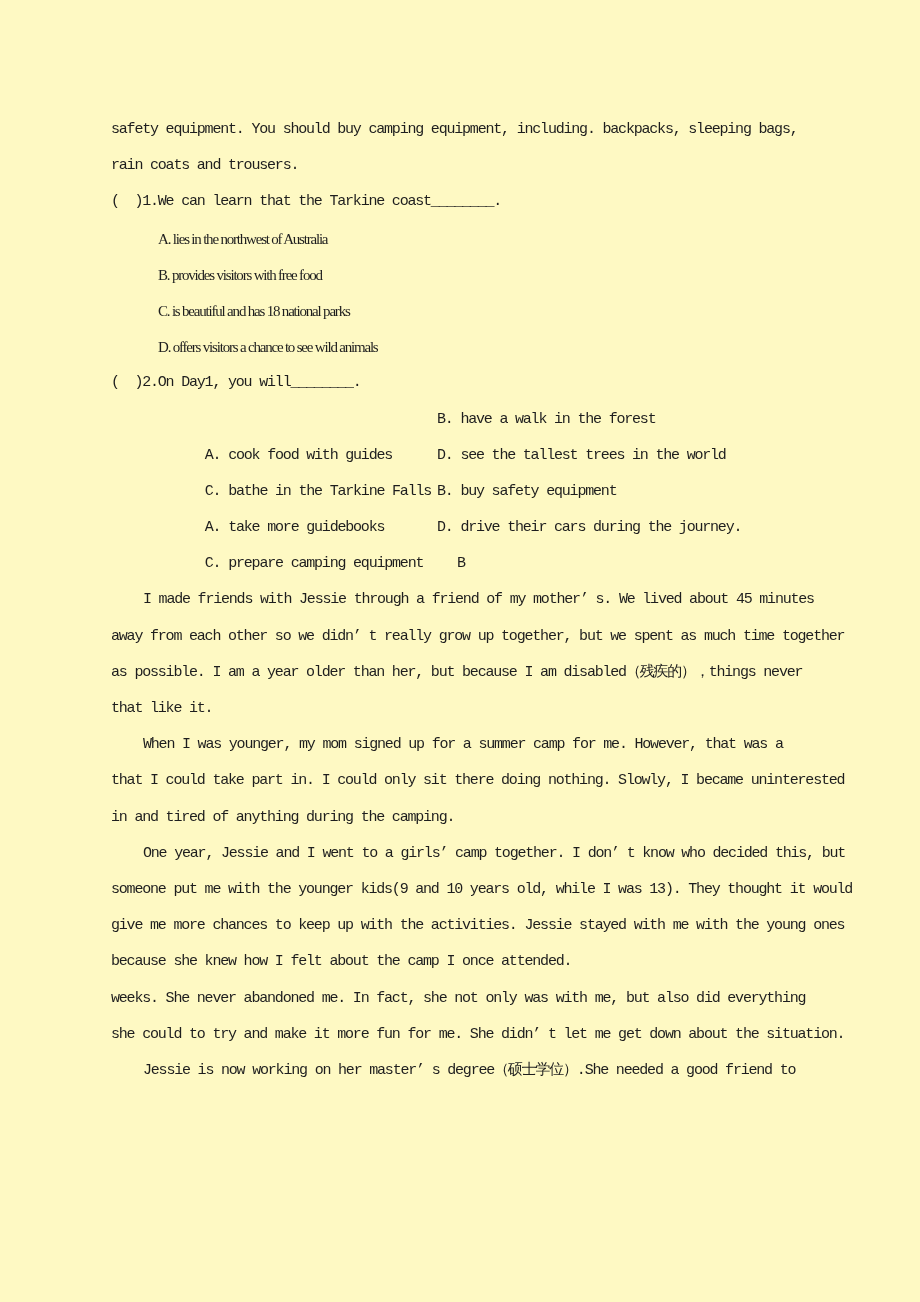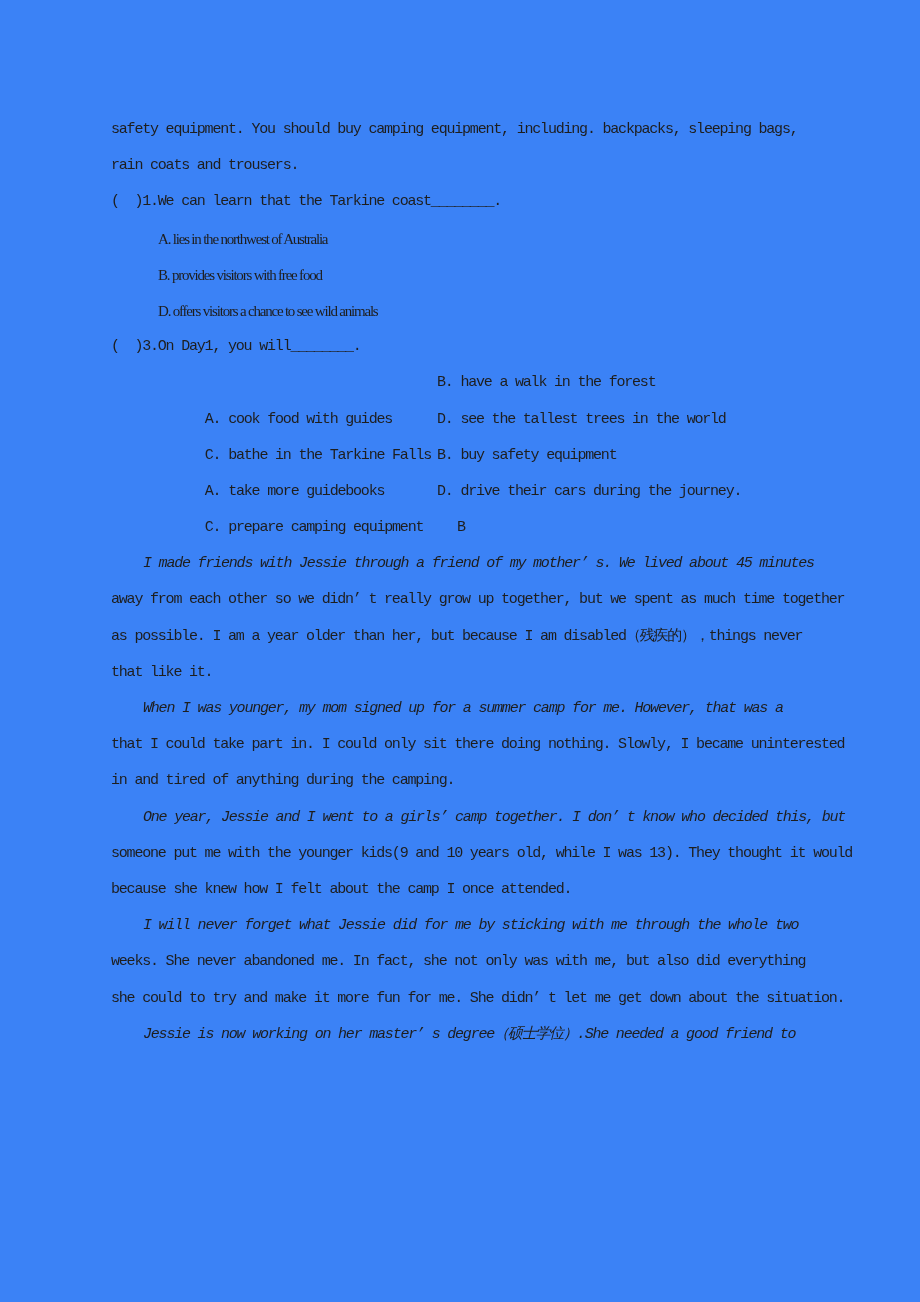--- a/index.html
+++ b/index.html
@@ -4,57 +4,58 @@
 <style>
   html, body { margin: 0; padding: 0; }
   body {
     width: 920px; height: 1302px;
     background: #ffffff;
     font-family: "Liberation Mono", "DejaVu Sans Mono", monospace;
   }
   .page {
     position: relative;
     width: 920px; height: 1302px;
-    background: #3b82f6;
+    background: #fef9c3;
     color: #1e1e1e;
     font-size: 15px;
     letter-spacing: -1.2px;
     overflow: hidden;
   }
   .content {
     position: absolute;
     left: 111px; top: 112px;
     width: 700px;
   }
   .line {
     height: 36.2px;
     line-height: 36.2px;
     white-space: pre;
   }
   .opt { padding-left: 47px; font-family: Liberation Serif, serif; }
   .two { position: relative; padding-left: 47px; }
   .two .c2 { position: absolute; left: 326px; top: 0; white-space: pre; }
   .center { text-align: center; padding-left: 0; }
-  .pind { padding-left: 32px; font-style: italic; }
+  .pind { padding-left: 32px; }
 </style>
 </head>
 <body>
 
 <div class="page">
   <div class="content">
 
     <div class="line">safety equipment. You should buy camping equipment, including. backpacks, sleeping bags,</div>
     <div class="line">rain coats and trousers.</div>
 
     <div class="line">(  )1.We can learn that the Tarkine coast________.</div>
     <div class="line opt">A. lies in the northwest of Australia</div>
     <div class="line opt">B. provides visitors with free food</div>
+    <div class="line opt">C. is beautiful and has 18 national parks</div>
     <div class="line opt">D. offers visitors a chance to see wild animals</div>
 
-    <div class="line">(  )3.On Day1, you will________.</div>
+    <div class="line">(  )2.On Day1, you will________.</div>
     <div class="line two">
       <span class="c1">A. cook food with guides</span>
       <span class="c2">B. have a walk in the forest</span>
     </div>
     <div class="line two">
       <span class="c1">C. bathe in the Tarkine Falls</span>
       <span class="c2">D. see the tallest trees in the world</span>
     </div>
 
     <div class="line two">
@@ -72,22 +73,22 @@
     <div class="line">away from each other so we didn’ t really grow up together, but we spent as much time together</div>
     <div class="line">as possible. I am a year older than her, but because I am disabled（残疾的），things never</div>
     <div class="line">that like it.</div>
 
     <div class="line pind">When I was younger, my mom signed up for a summer camp for me. However, that was a</div>
     <div class="line">that I could take part in. I could only sit there doing nothing. Slowly, I became uninterested</div>
     <div class="line">in and tired of anything during the camping.</div>
 
     <div class="line pind">One year, Jessie and I went to a girls’ camp together. I don’ t know who decided this, but</div>
     <div class="line">someone put me with the younger kids(9 and 10 years old, while I was 13). They thought it would</div>
+    <div class="line">give me more chances to keep up with the activities. Jessie stayed with me with the young ones</div>
     <div class="line">because she knew how I felt about the camp I once attended.</div>
 
-    <div class="line pind">I will never forget what Jessie did for me by sticking with me through the whole two</div>
     <div class="line">weeks. She never abandoned me. In fact, she not only was with me, but also did everything</div>
     <div class="line">she could to try and make it more fun for me. She didn’ t let me get down about the situation.</div>
 
     <div class="line pind">Jessie is now working on her master’ s degree（硕士学位）.She needed a good friend to</div>
 
   </div>
 </div>
 
 </body></html>

